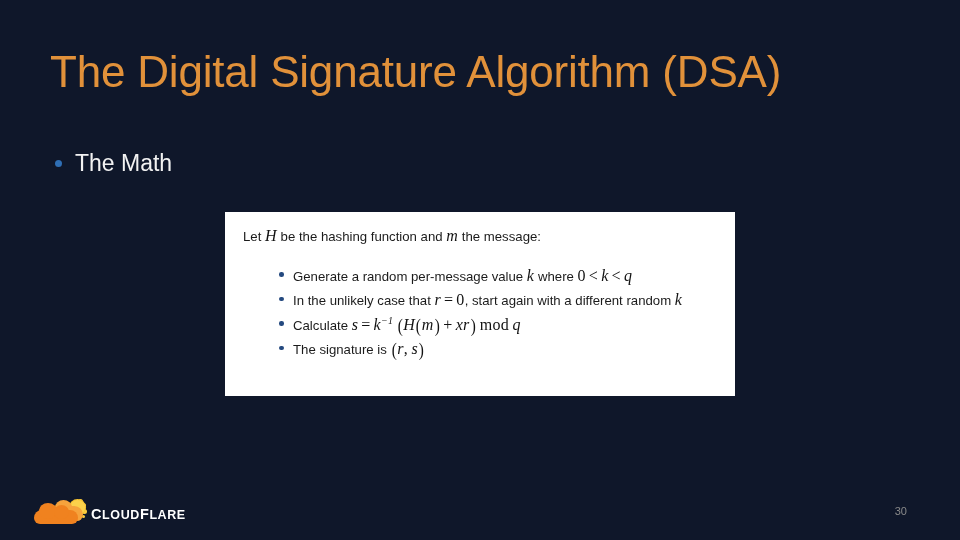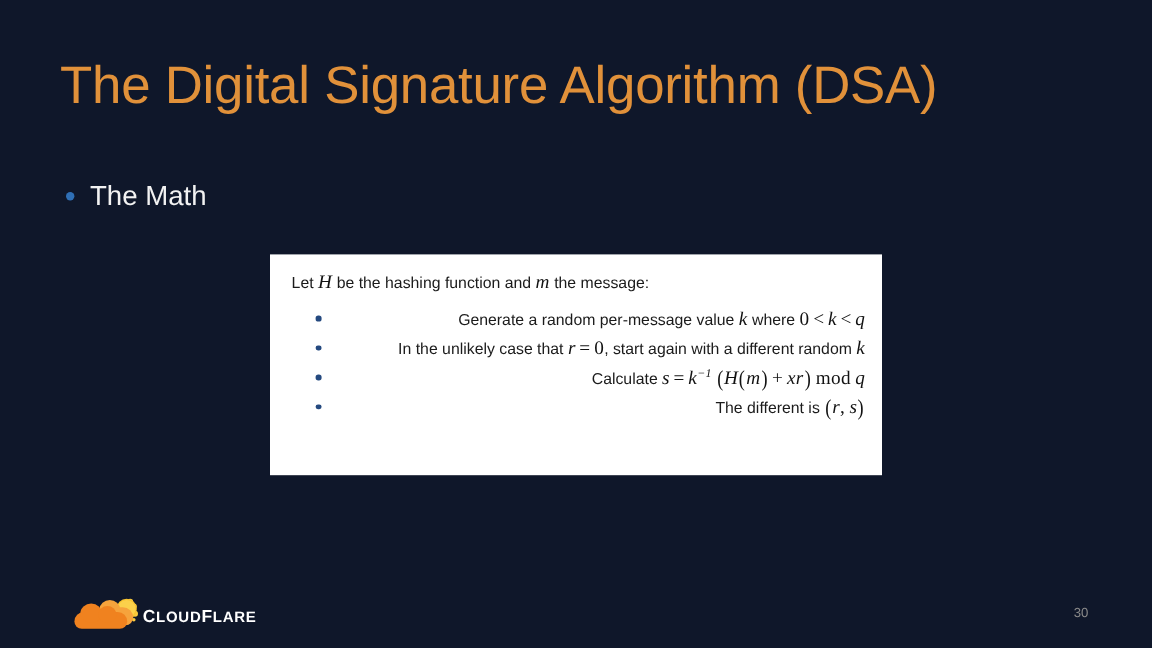--- a/index.html
+++ b/index.html
@@ -72,23 +72,22 @@
   .math-intro {
     font-size: 13.2px;
     color: #1b1b1b;
     line-height: 1.45;
     margin-bottom: 7px;
     white-space: nowrap;
   }
 
   .math-list {
     list-style: none;
-    margin: 0;
+    margin: 16px;
     padding: 0 0 0 18px;
-    text-align: right;
   }
   .math-list li {
     position: relative;
     font-size: 13.2px;
     color: #1b1b1b;
     line-height: 1.34;
     padding: 1.5px 0 1.5px 16px;
     white-space: nowrap;
   }
   .math-list li::before {
@@ -149,21 +148,21 @@
     color: #121212;
   }
   .mth-inline {
     display: inline-block;
     vertical-align: baseline;
   }
 
   
   .logo {
     position: absolute;
-    left: 61px;
+    left: 33px;
     bottom: 12px;
     width: 120px;
     height: 30px;
     text-decoration: underline;
   }
   .logo-mark {
     position: absolute;
     left: 0;
     top: 2px;
     width: 54px;
@@ -290,21 +289,21 @@
         <span class="mth">k</span>
       </li>
 
       <li>
         <span>Calculate</span>
         <span class="mth mth-inline">s<span class="op">=</span>k<sup>−1</sup> <span class="paren-med">(</span>H<span class="paren-med">(</span>m<span class="paren-med">)</span><span class="op">+</span>xr<span class="paren-med">)</span><span class="up"> mod </span>q</span>
       </li>
 
 
       <li>
-        <span>The different is</span>
+        <span>The signature is</span>
         <span class="mth mth-inline"><span class="paren-med">(</span>r<span class="up">,</span> s<span class="paren-med">)</span></span>
       </li>
 
     </ul>
   </div>
 
   <div class="logo">
     <div class="logo-mark">
       <div class="sun"></div>
       <div class="cloud-back"></div>

